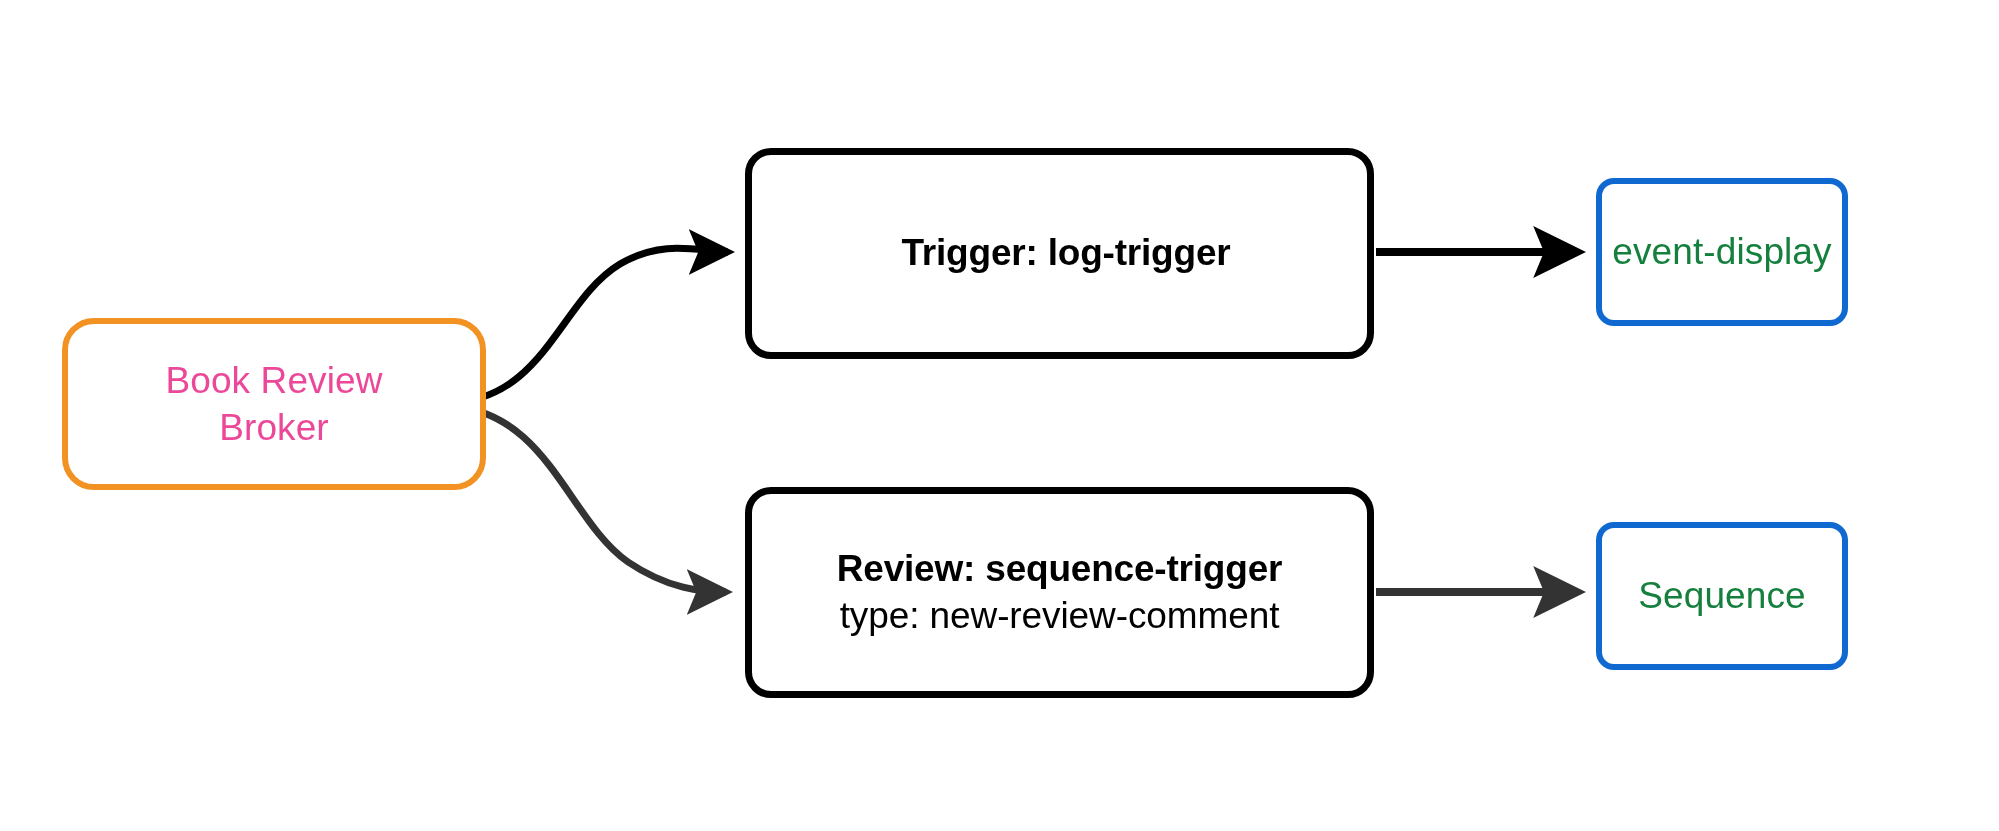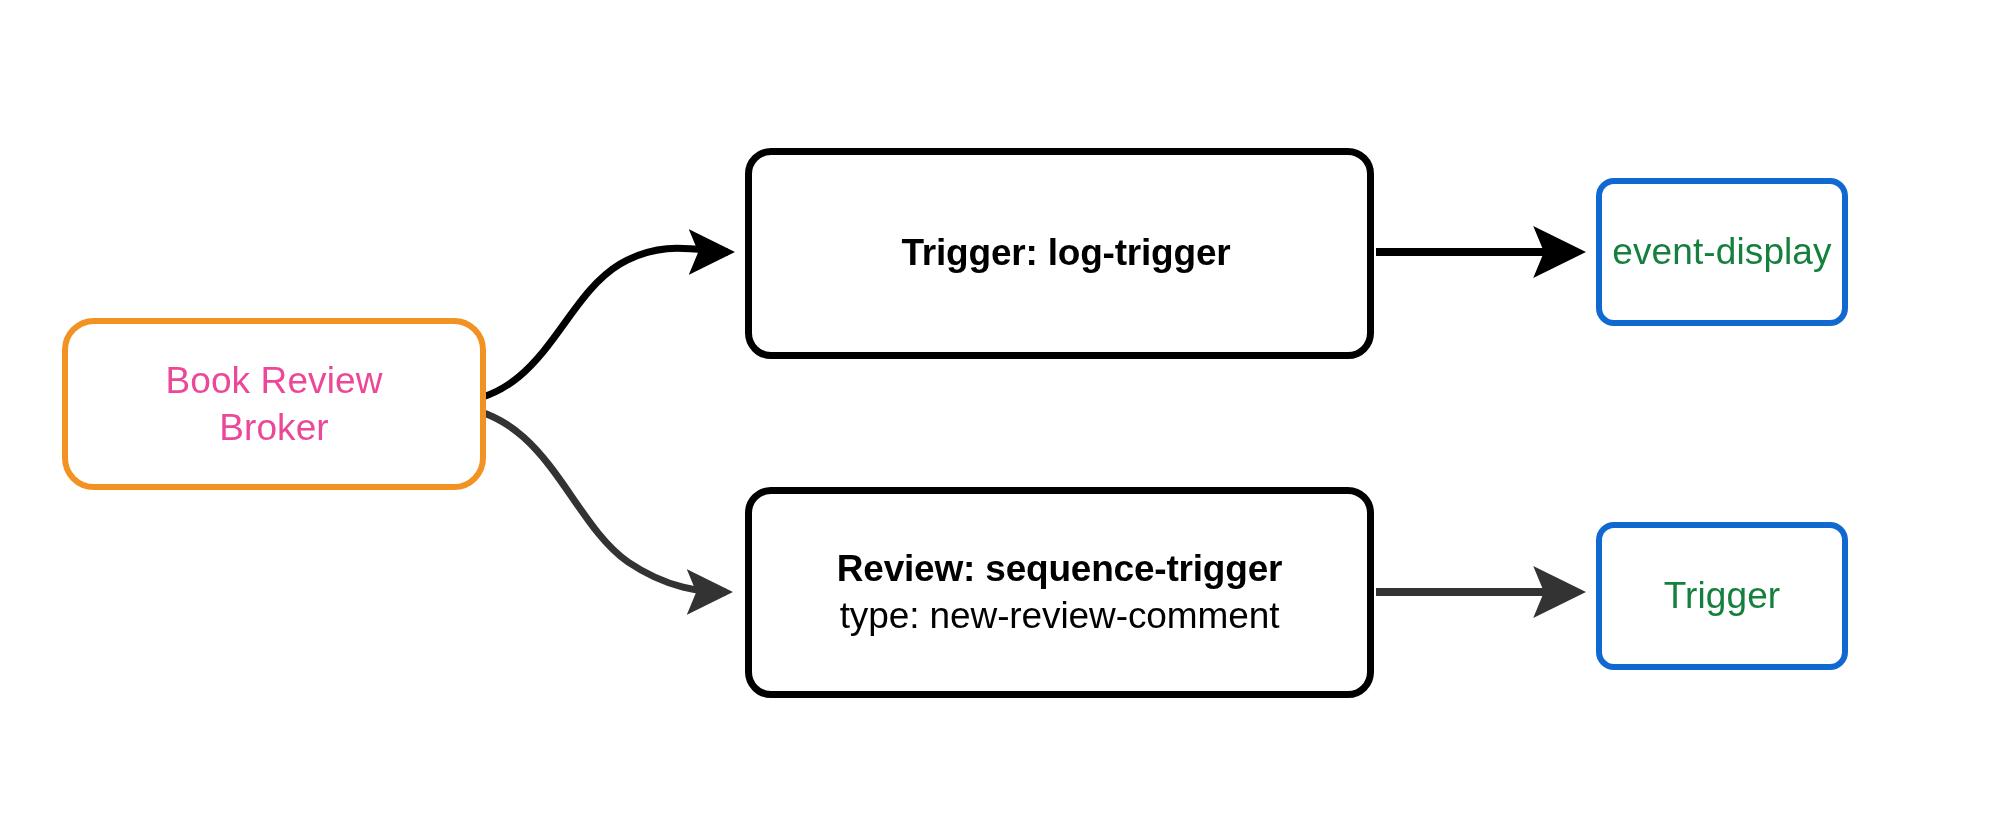--- a/index.html
+++ b/index.html
@@ -131,16 +131,16 @@
   <div class="node node-trigger node-trigger-bottom">
     <div class="node-title">Review: sequence-trigger</div>
     <div class="node-subtitle">type: new-review-comment</div>
   </div>
 
   <div class="node node-sink node-sink-top">
     <div class="node-line">event-display</div>
   </div>
 
   <div class="node node-sink node-sink-bottom">
-    <div class="node-line">Trigger</div>
+    <div class="node-line">Sequence</div>
   </div>
 
 </div>
 
 </body></html>

